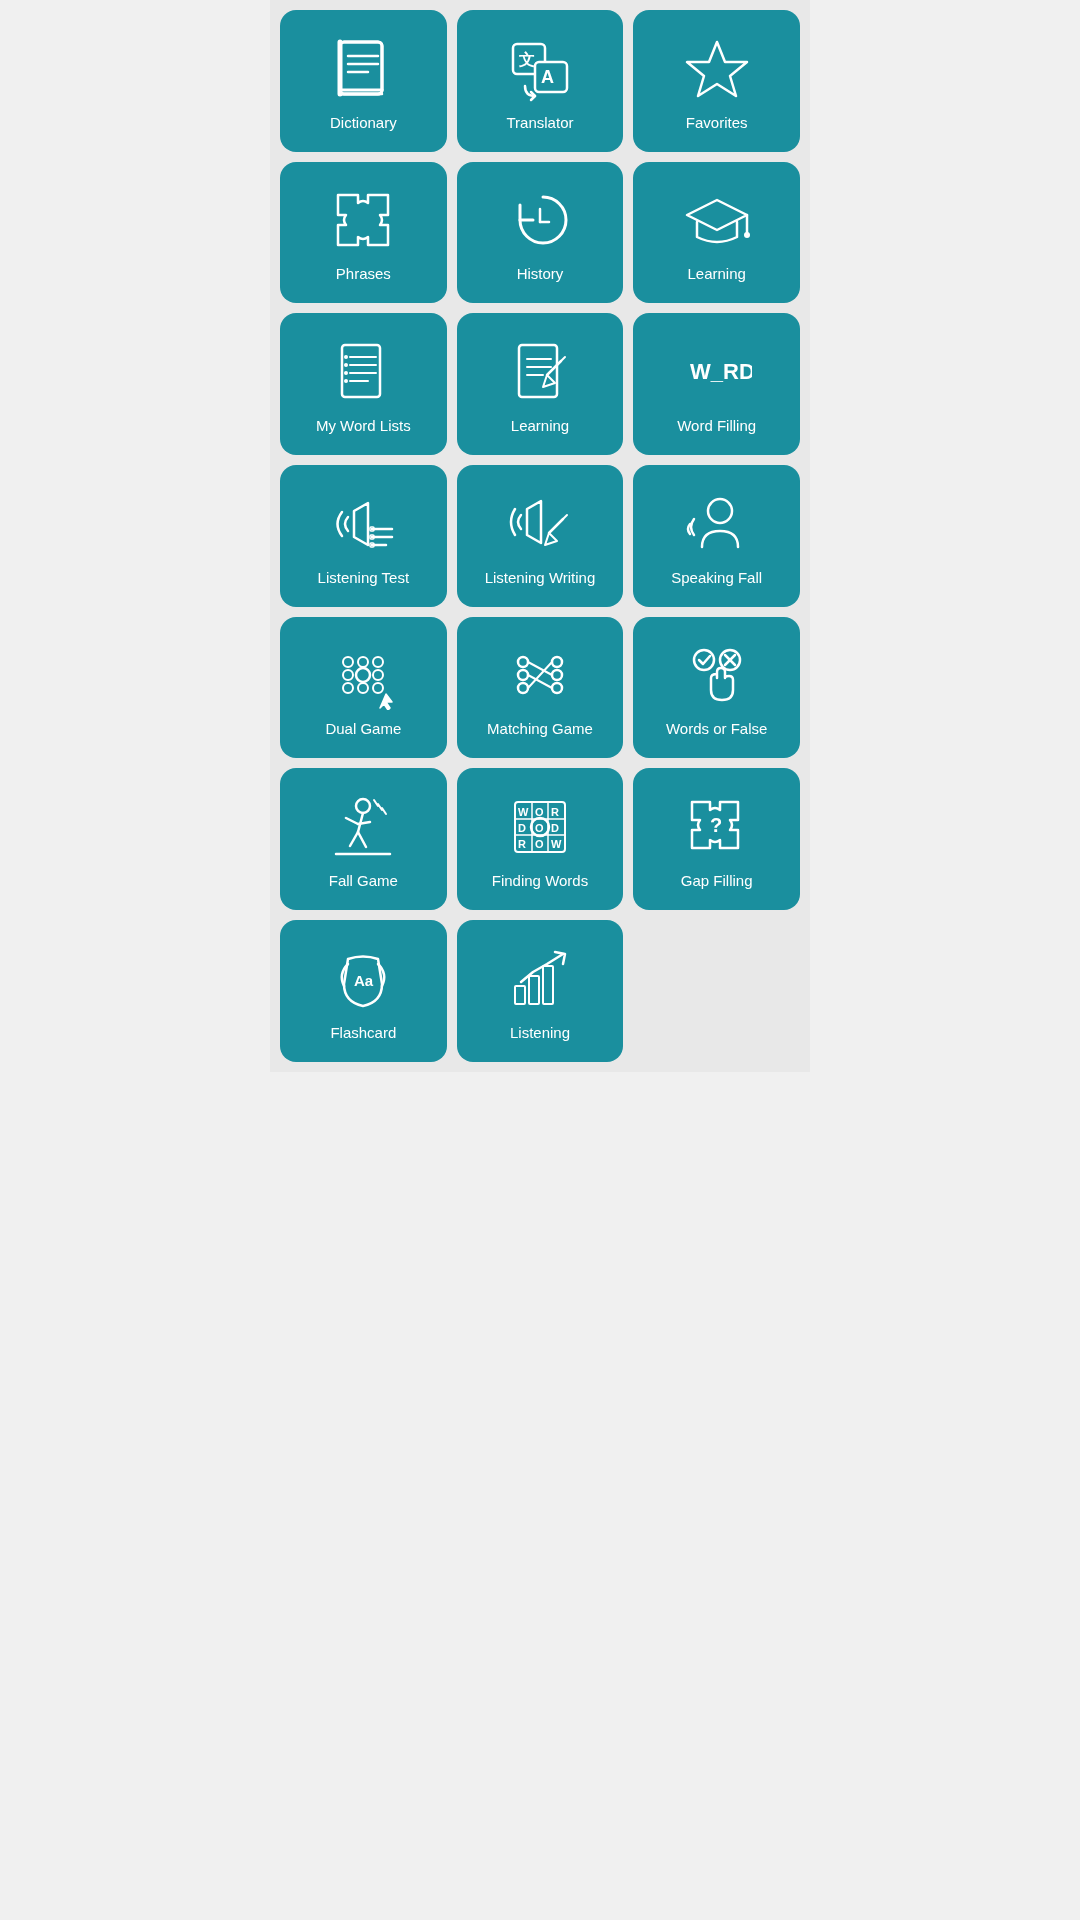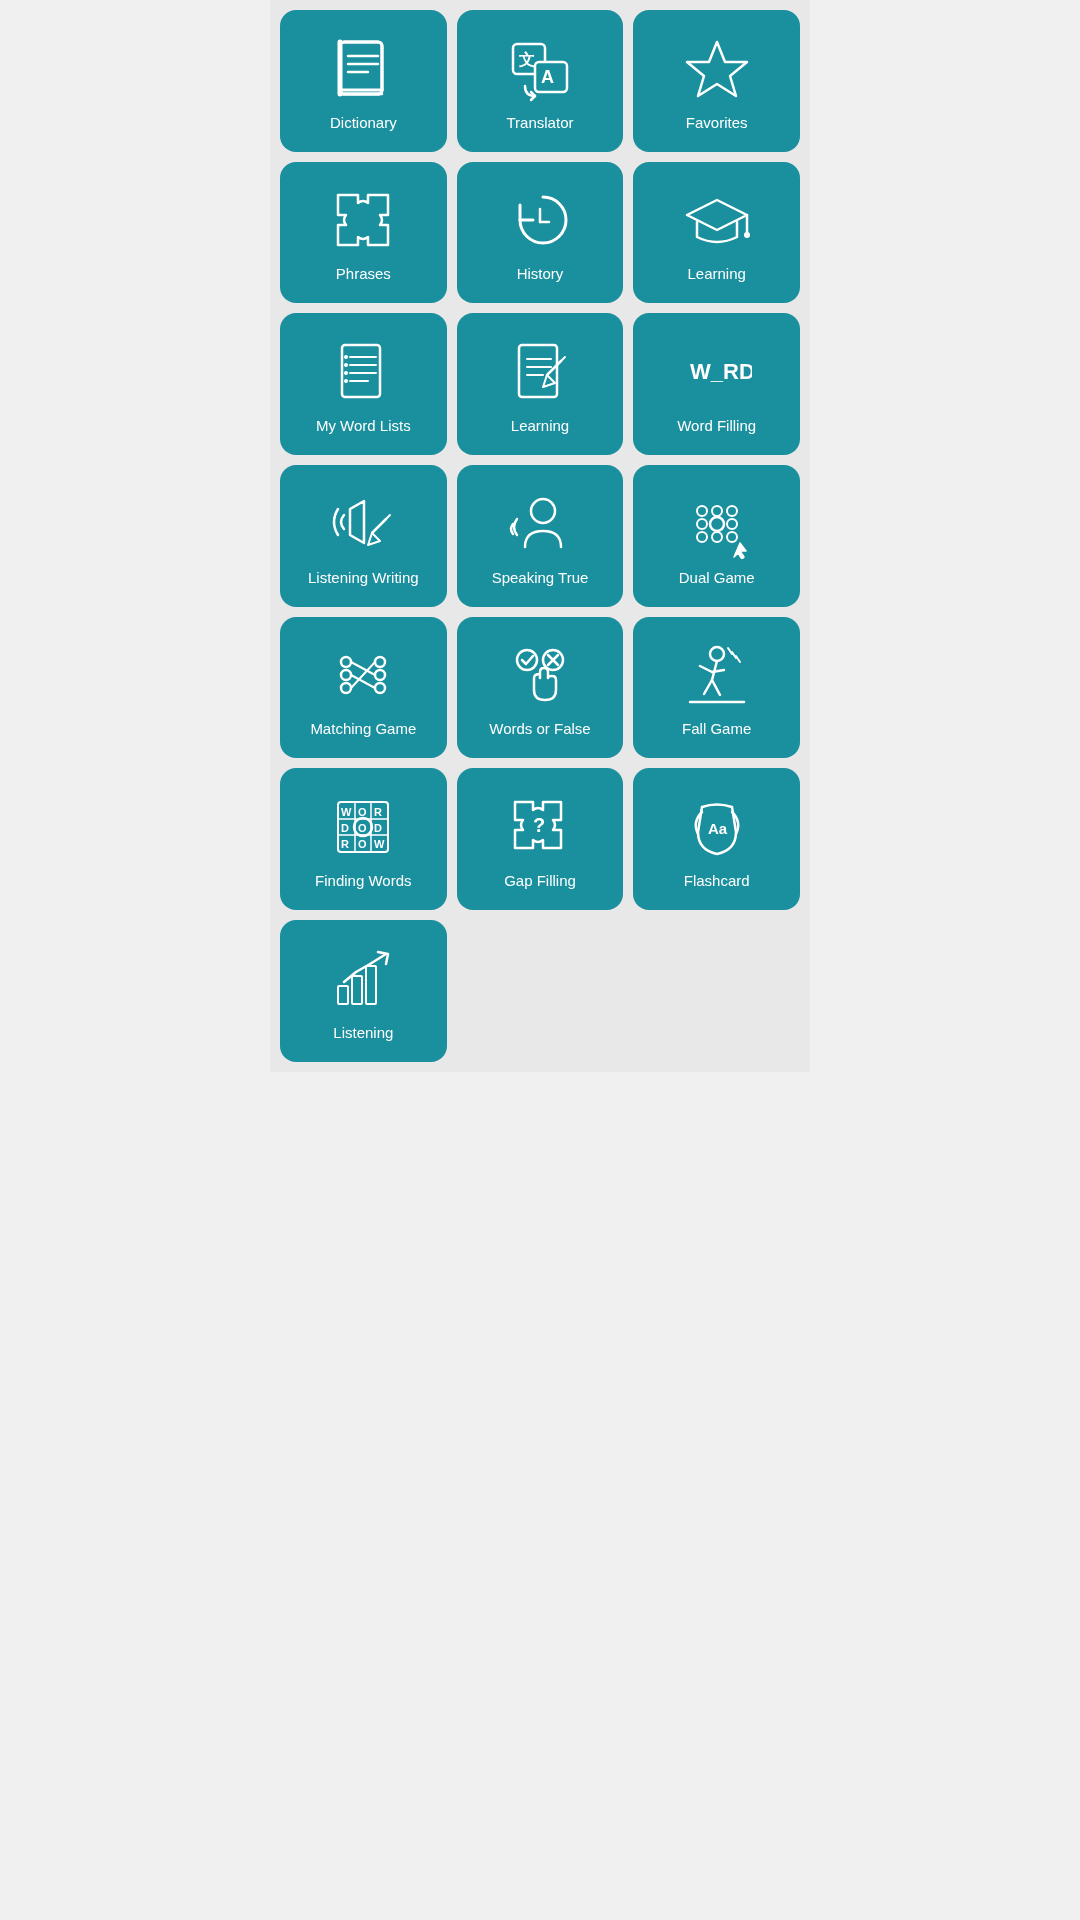--- a/index.html
+++ b/index.html
@@ -171,20 +171,38 @@
 
   <div class="tile">
     <div class="tile-icon">
       <svg viewBox="0 0 70 70">
         <text x="8" y="42" fill="white" stroke="none" font-size="22" font-weight="700" font-family="Arial, sans-serif">W_RD</text>
       </svg>
     </div>
     <span class="tile-label">Word Filling</span>
   </div>
 
+  <div class="tile">
+    <div class="tile-icon">
+      <svg viewBox="0 0 70 70">
+
+        <path d="M20 28 Q14 35 20 42" stroke-width="2.5" fill="none"></path>
+        <path d="M14 23 Q5 35 14 47" stroke-width="2.5" fill="none"></path>
+        <polygon points="26,22 40,14 40,56 26,48" stroke-width="2.5" fill="none"></polygon>
+
+        <line x1="44" y1="40" x2="64" y2="40" stroke-width="2.5"></line>
+        <line x1="44" y1="48" x2="64" y2="48" stroke-width="2.5"></line>
+        <line x1="44" y1="56" x2="58" y2="56" stroke-width="2.5"></line>
+        <rect x="42" y="38" width="4" height="4" rx="1" stroke-width="1.5"></rect>
+        <rect x="42" y="46" width="4" height="4" rx="1" stroke-width="1.5"></rect>
+        <rect x="42" y="54" width="4" height="4" rx="1" stroke-width="1.5"></rect>
+      </svg>
+    </div>
+    <span class="tile-label">Listening Test</span>
+  </div>
 
   <div class="tile">
     <div class="tile-icon">
       <svg viewBox="0 0 70 70">
 
         <path d="M16 26 Q10 33 16 40" stroke-width="2.5" fill="none"></path>
         <path d="M10 20 Q2 33 10 46" stroke-width="2.5" fill="none"></path>
         <polygon points="22,20 36,12 36,54 22,46" stroke-width="2.5" fill="none"></polygon>
 
         <line x1="44" y1="44" x2="58" y2="30" stroke-width="2.5"></line>
@@ -199,21 +217,21 @@
     <div class="tile-icon">
       <svg viewBox="0 0 70 70">
 
         <circle cx="38" cy="22" r="12" stroke-width="2.5"></circle>
         <path d="M20 58 Q20 42 38 42 Q56 42 56 58" stroke-width="2.5" fill="none"></path>
 
         <path d="M8 35 Q4 40 8 45" stroke-width="2.5" fill="none"></path>
         <path d="M12 30 Q6 38 12 46" stroke-width="2.5" fill="none"></path>
       </svg>
     </div>
-    <span class="tile-label">Speaking True</span>
+    <span class="tile-label">Speaking Fall</span>
   </div>
 
   <div class="tile">
     <div class="tile-icon">
       <svg viewBox="0 0 70 70">
 
         <circle cx="20" cy="22" r="5" stroke-width="2"></circle>
         <circle cx="35" cy="22" r="5" stroke-width="2"></circle>
         <circle cx="50" cy="22" r="5" stroke-width="2"></circle>
         <circle cx="20" cy="35" r="5" stroke-width="2"></circle>

